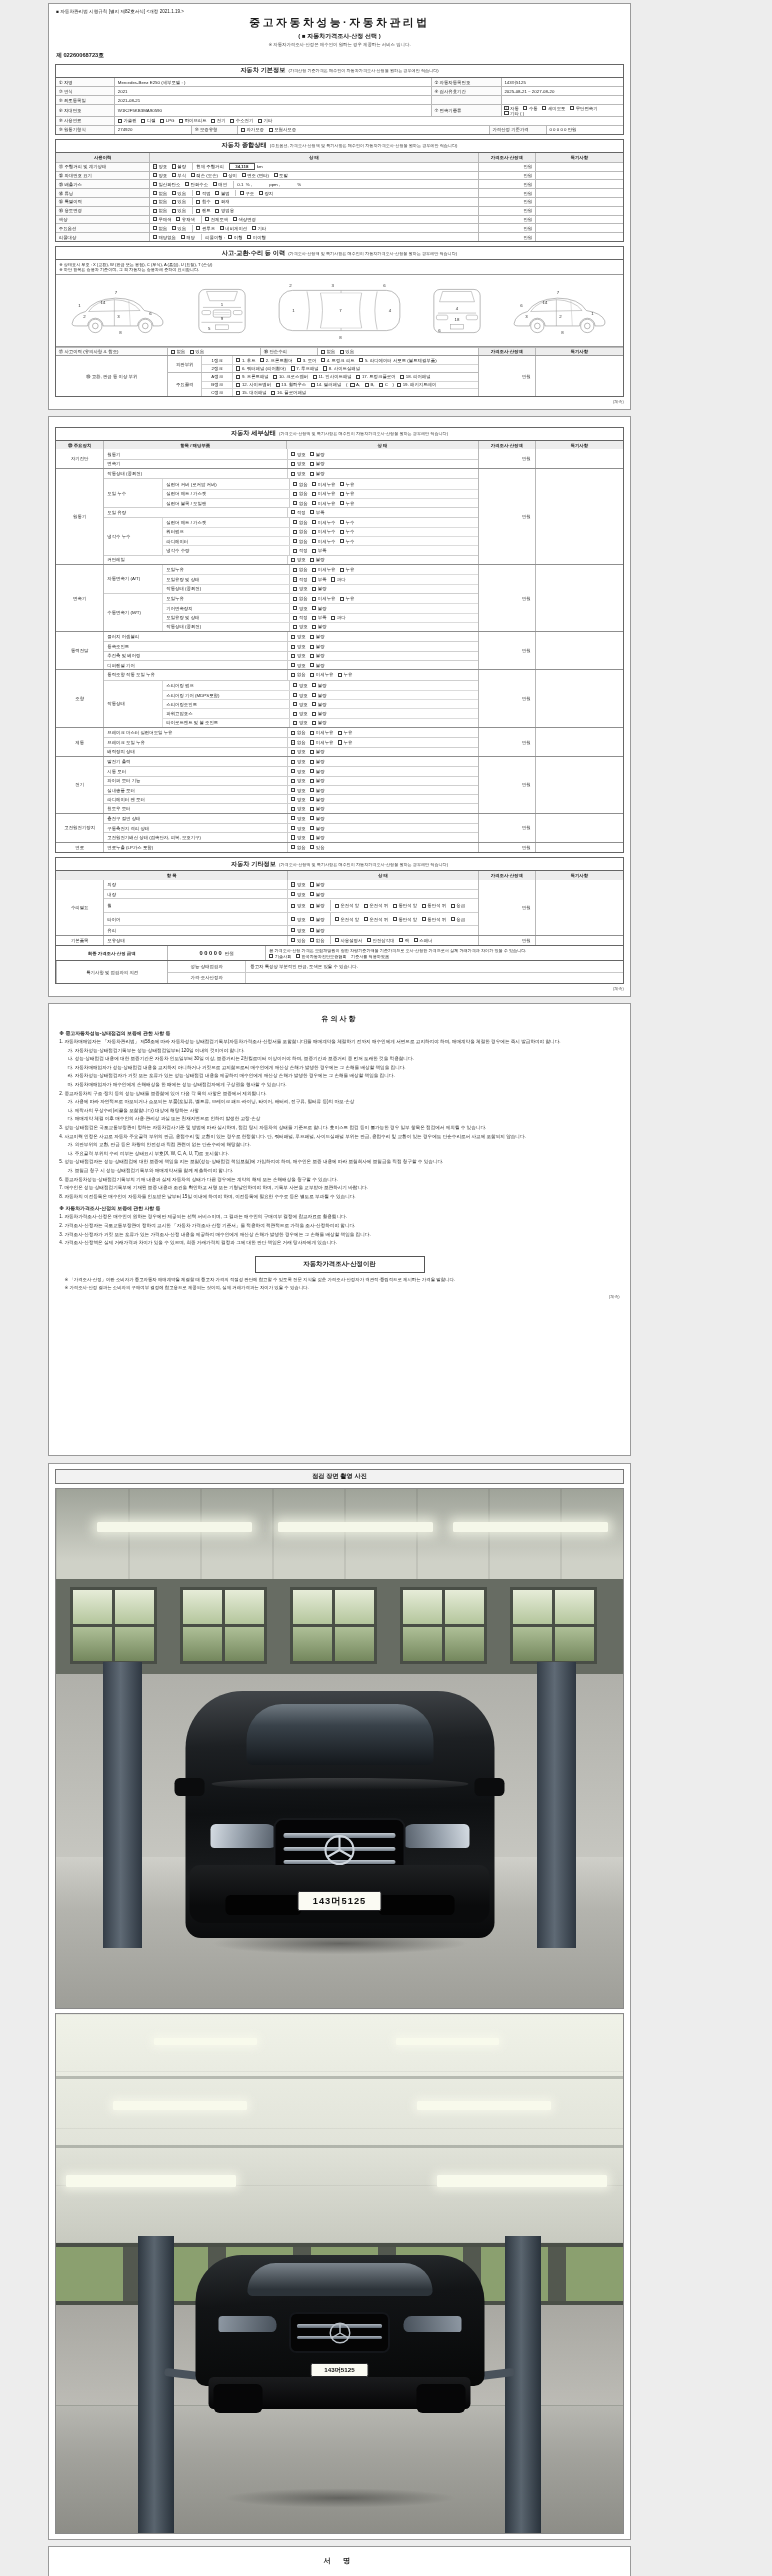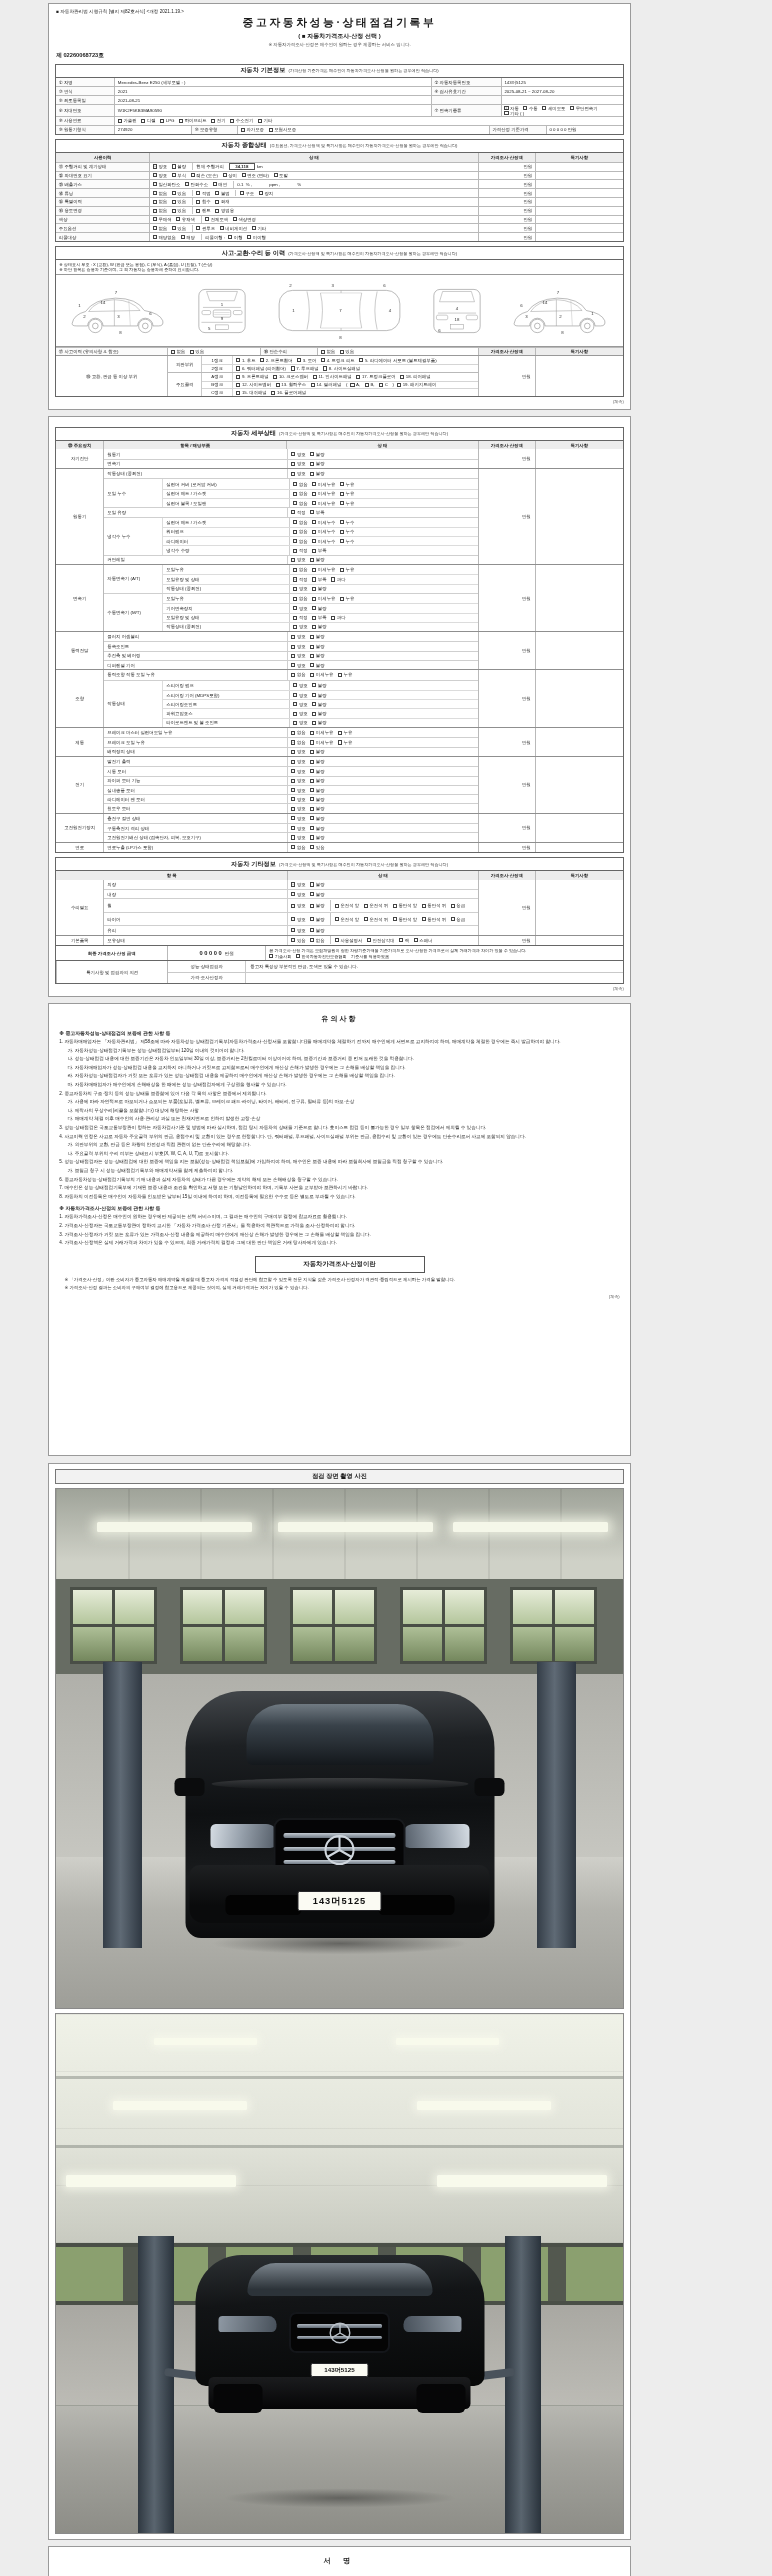--- a/index.html
+++ b/index.html
@@ -169,21 +169,21 @@
   .sign-title { text-align: center; font-weight: bold; font-size: 7.2px; letter-spacing: 5.2px; margin-top: 3.1px; }
   .sign-fee { text-align: right; margin: 15.5px 15.5px 5.2px 0; font-size: 7.2px; font-weight: bold; color: #25407f; }
 </style>
 </head>
 <body>
 
 <div class="page">
 
   <section class="card">
     <div class="top-note">■ 자동차관리법 시행규칙 [별지 제82호서식] &lt;개정 2021.1.19.&gt;</div>
-    <div class="doc-title">중고자동차성능·상태점검기록부</div>
+    <div class="doc-title">중고자동차성능·자동차관리법</div>
     <div class="doc-opt">( ■ 자동차가격조사·산정 선택 )</div>
     <div class="doc-note">※ 자동차가격조사·산정은 매수인이 원하는 경우 제공하는 서비스 입니다.</div>
     <div class="doc-no">제 02260068723호</div>
     <div id="basic-sec">
         <div class="sec-title"><span class="sec-t">자동차 기본정보</span><span class="note">(가격산정 기준가격은 매수인이 자동차가격조사·산정을 원하는 경우에만 적습니다)</span></div>
         <div class="tbl">
           <div class="tr">
             <div class="td lblc" style="width: 58px;">① 차명</div>
             <div class="td valc" style="flex: 1 1 0%;">Mercedes-Benz E250    (세부모델 :                )</div>
             <div class="td lblc" style="width: 70px;">② 자동차등록번호</div>

